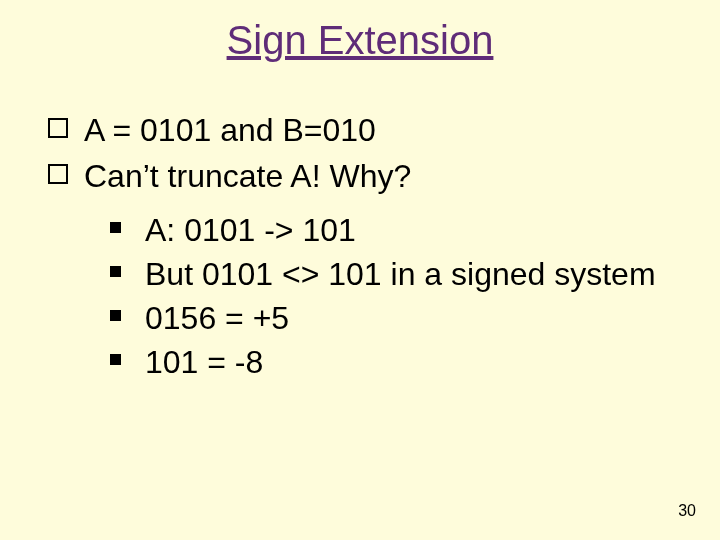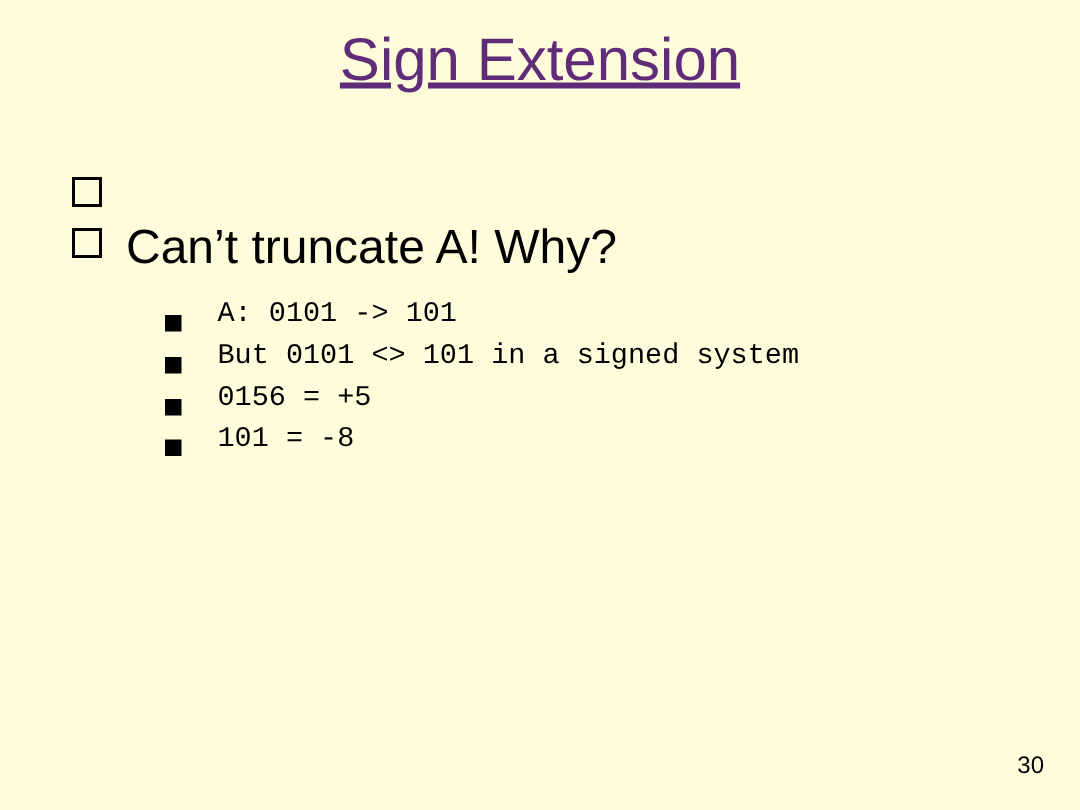--- a/index.html
+++ b/index.html
@@ -64,44 +64,44 @@
   }
   .mark-l2 {
     flex: 0 0 auto;
     width: 11px;
     height: 11px;
     background: #000;
     margin-top: 12px;
     margin-right: 24px;
   }
   .text-l2 {
-    font-size: 19px;
+    font-size: 32px;
     color: #000;
     line-height: 1.25;
-    font-family: Liberation Mono, monospace;
   }
   .pagenum {
     position: absolute;
     right: 24px;
     bottom: 20px;
     font-size: 16px;
     color: #000;
   }
 </style>
 </head>
 <body>
 
 <div class="slide">
 
   <div class="title">Sign Extension</div>
 
   <div class="bullets">
 
     <div class="item-l1">
       <div class="mark-l1"></div>
+      <div class="text-l1">A = 0101  and B=010</div>
     </div>
 
     <div class="item-l1">
       <div class="mark-l1"></div>
       <div class="text-l1">Can’t truncate A! Why?</div>
     </div>
 
     <div class="sub">
 
       <div class="item-l2">

